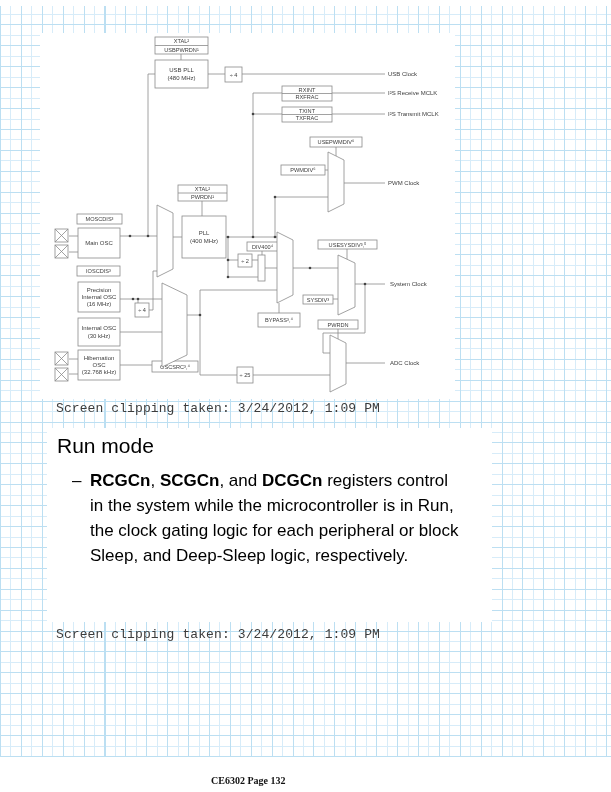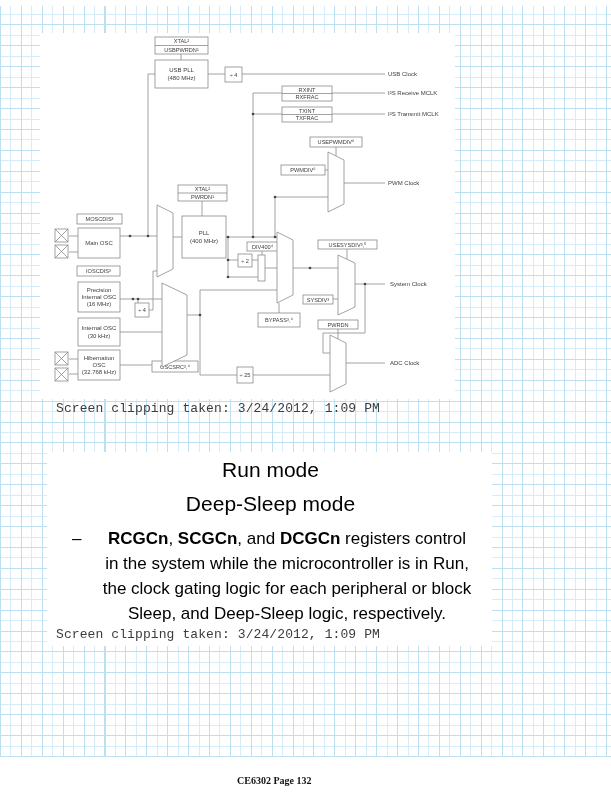--- a/index.html
+++ b/index.html
@@ -11,37 +11,36 @@
   .grid{
     position:absolute;left:0;top:6px;width:611px;height:751px;
     background-image:
       repeating-linear-gradient(90deg, var(--grid-dark,#bcdff2) 0 1px, transparent 1px 20.9px),
       repeating-linear-gradient(0deg,  var(--grid-dark,#bcdff2) 0 1px, transparent 1px 20.9px),
       repeating-linear-gradient(90deg, var(--grid-light,#d7ecf9) 0 1px, transparent 1px 10.45px),
       repeating-linear-gradient(0deg,  var(--grid-light,#d7ecf9) 0 1px, transparent 1px 10.45px);
   }
   .clip{position:absolute;background:#ffffff;}
   .clip-diagram{left:40px;top:33px;width:415px;height:366px;}
-  .clip-notes{left:47px;top:452px;width:445px;height:194px;text-align:center;}
+  .clip-notes{left:47px;top:428px;width:445px;height:194px;}
   .caption{
     position:absolute;font-size:13px;color:var(--caption-color,#3c3c3c);
     letter-spacing:0.1px;white-space:nowrap;font-family:Liberation Mono, monospace;
   }
   .caption1{left:56px;top:401px;}
   .caption2{left:56px;top:627px;}
   .notes-inner{padding:6px 8px 0 10px;color:#000;}
   .note-heading{font-size:21px;line-height:24px;margin:0 0 10px 0;font-weight:400;color:#000;}
   .bullet{position:relative;margin-top:3px;padding-left:33px;font-size:17px;line-height:25px;color:#000;}
   .bullet .dash{position:absolute;left:15px;top:0;}
   .bullet b{font-weight:bold;}
   .footer{
     position:absolute;left:211px;top:775px;
     font-family:"Liberation Serif", serif;font-weight:bold;font-size:10px;color:#111;
     white-space:nowrap;
-    margin-left:26px;
   }
   svg{font-family:"Liberation Sans", sans-serif;}
   svg text{fill:var(--diag-text,#3d3d3d);}
 </style>
 </head>
 <body>
 
 <div class="grid"></div>
 
 <div class="clip clip-diagram">
@@ -196,21 +195,20 @@
       <text x="350" y="253.2" font-size="6" text-anchor="start">System Clock</text>
       <text x="350" y="332.2" font-size="6" text-anchor="start">ADC Clock</text>
     </svg>
 </div>
 
 <div class="caption caption1">Screen clipping taken: 3/24/2012, 1:09 PM</div>
 
 <div class="clip clip-notes">
   <div class="notes-inner">
     <div class="note-heading">Run mode</div>
-    <div class="note-heading">Deep-Sleep mode</div>
     <div class="bullet">
       <span class="dash">–</span>
       <span id="bullet-text"><div><b>RCGCn</b><span>, </span><b>SCGCn</b><span>, and </span><b>DCGCn</b><span> registers control</span></div><div><span>in the system while the microcontroller is in Run,</span></div><div><span>the clock gating logic for each peripheral or block</span></div><div><span>Sleep, and Deep-Sleep logic, respectively.</span></div></span>
     </div>
   </div>
 </div>
 
 <div class="caption caption2">Screen clipping taken: 3/24/2012, 1:09 PM</div>
 
 <div class="footer">CE6302 Page 132</div>

